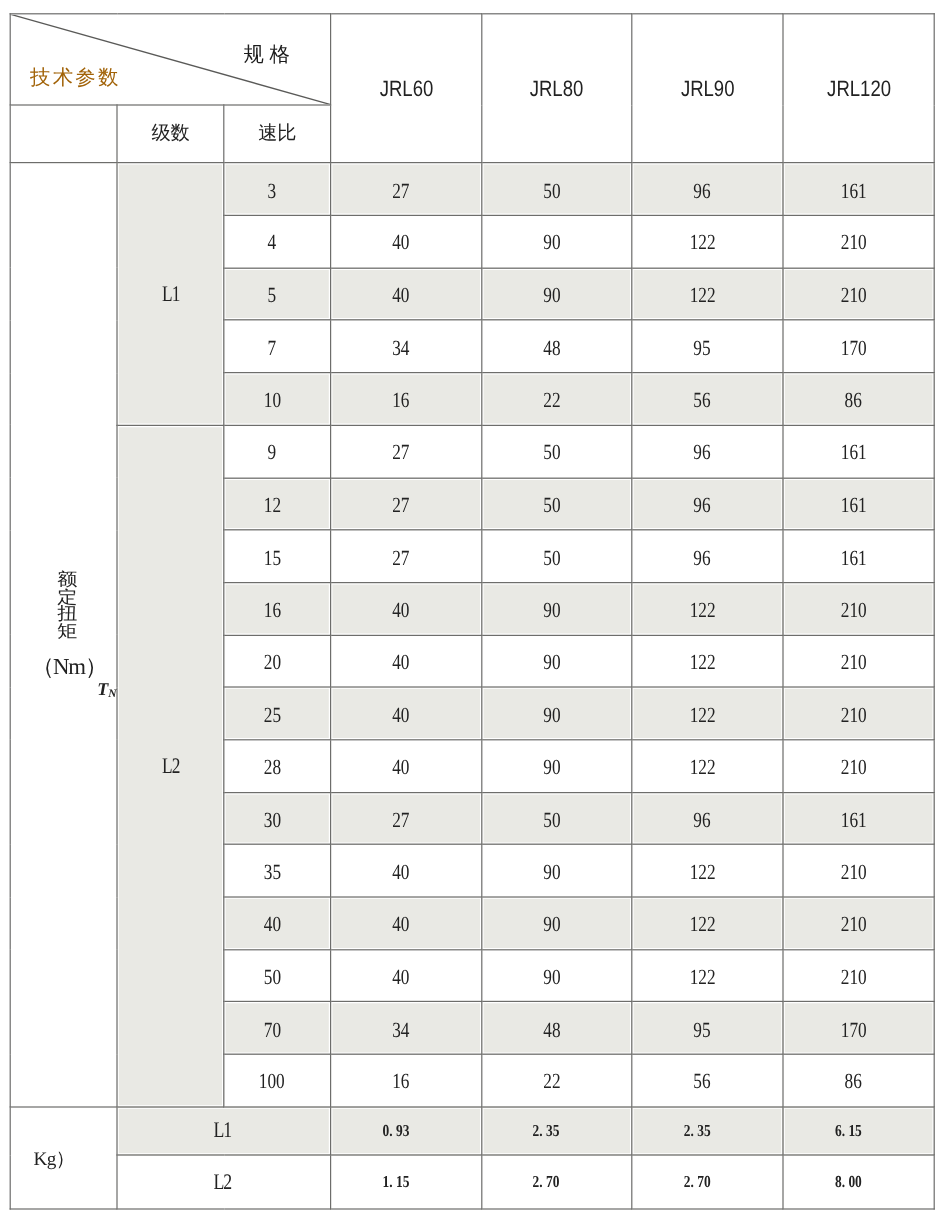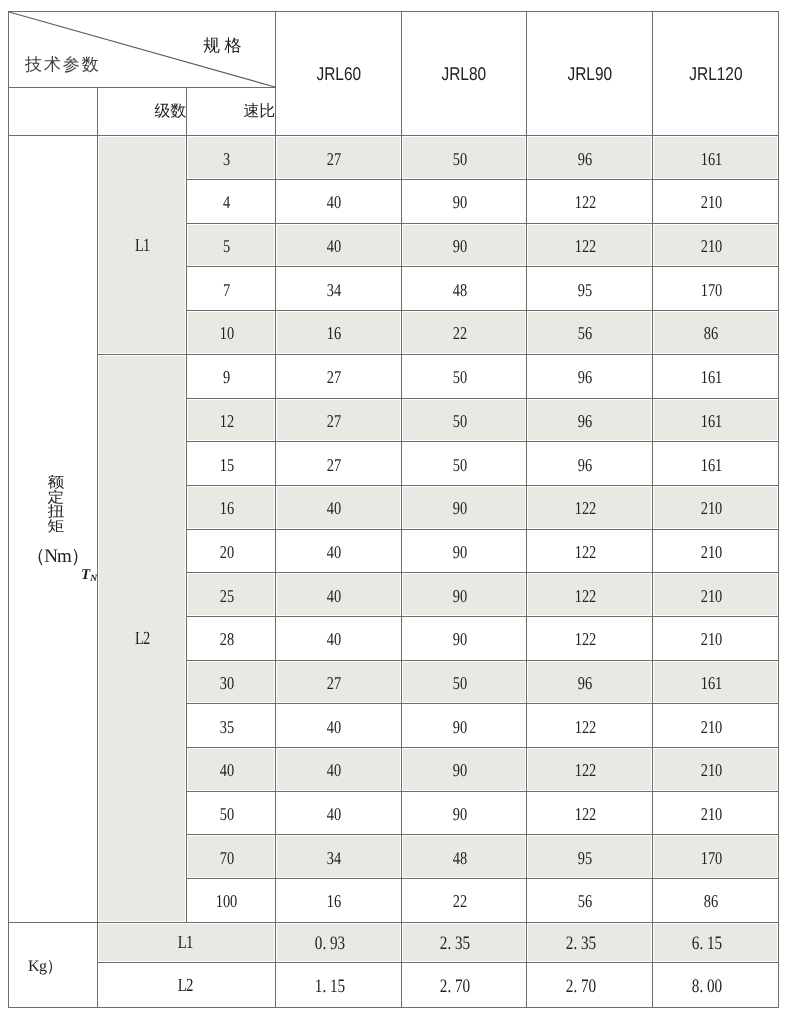--- a/index.html
+++ b/index.html
@@ -16,22 +16,22 @@
                 font-size:15px;line-height:1;color:#222;}
 
   
   table.spec td.hdr-diag{position:relative;height:75px;padding:0;overflow:hidden;}
   td.hdr-diag .diag{position:absolute;left:0;top:0;width:100%;height:100%;}
   td.hdr-diag .lbl-spec{position:absolute;left:194px;top:25px;
         font-family:"Liberation Sans",sans-serif;font-size:17px;
         line-height:17px;letter-spacing:4.6px;color:#1b1b1b;white-space:nowrap;}
   td.hdr-diag .lbl-tech{position:absolute;left:16px;top:44px;
         font-family:"Liberation Sans",sans-serif;font-size:17px;
-        line-height:17px;letter-spacing:1.9px;color:#404040;white-space:nowrap;}
-  table.spec td.hdr-sub{height:47.4px;font-family:"Liberation Sans",sans-serif;font-size:16px;letter-spacing:-0.3px;text-align:right;}
+        line-height:17px;letter-spacing:1.9px;color:#a16207;white-space:nowrap;}
+  table.spec td.hdr-sub{height:47.4px;font-family:"Liberation Sans",sans-serif;font-size:16px;letter-spacing:-0.3px;}
   table.spec td.hdr-model{font-family:"Liberation Sans",sans-serif;font-size:18.5px;
         letter-spacing:0px;padding-top:2px;text-align:center;}
   table.spec td.hdr-model span.mw{display:inline-block;transform:scaleX(0.835);
         transform-origin:center center;}
 
   
   table.spec tr.dat td{height:42.7px;}
   table.spec td.shade{background:#e9e9e4;box-shadow:inset 0 0 0 1px #fff;}
   table.spec td.stage{background:#e9e9e4;box-shadow:inset 0 0 0 1px #fff;font-size:18.5px;letter-spacing:-1px;line-height:1;}
   table.spec td.stage span.v{display:inline-block;transform:scaleX(0.78) translateY(1px);transform-origin:center center;}
@@ -46,21 +46,21 @@
   td.torque .vt .tn{display:block;font-style:italic;font-weight:bold;font-size:15px;
         line-height:14px;height:14px;margin-top:3px;text-indent:4px;text-align:right;}
   td.torque .vt .tn i{font-style:italic;}
   td.torque .vt .tn sub{font-style:italic;font-size:9.5px;font-weight:bold;vertical-align:-2px;}
 
   table.spec td.weight{font-size:16px;text-align:center;padding-right:16px;padding-top:4px;letter-spacing:-0.5px;}
   table.spec tr.sum td{height:39.6px;}
   table.spec tr.sum2 td{height:43.4px;}
   table.spec td.num{font-size:18px;letter-spacing:0px;padding-right:9px;line-height:1;}
   table.spec td.num span.v,table.spec td.dec span.v,table.spec td.wstage span.v{display:inline-block;transform:scaleX(0.80) translateY(0.8px);transform-origin:center center;}
-  table.spec td.dec{font-size:19px;letter-spacing:0px;padding-right:18px;line-height:1;}
+  table.spec td.dec{font-size:14px;letter-spacing:0px;padding-right:18px;line-height:1;font-weight:bold;}
   table.spec td.wstage{font-size:18.5px;letter-spacing:-1px;padding-right:2px;line-height:1;}
 </style>
 </head>
 <body>
 
 <div class="page">
   <table class="spec">
     <colgroup>
       <col style="width:89px">
         <col style="width:89px">

